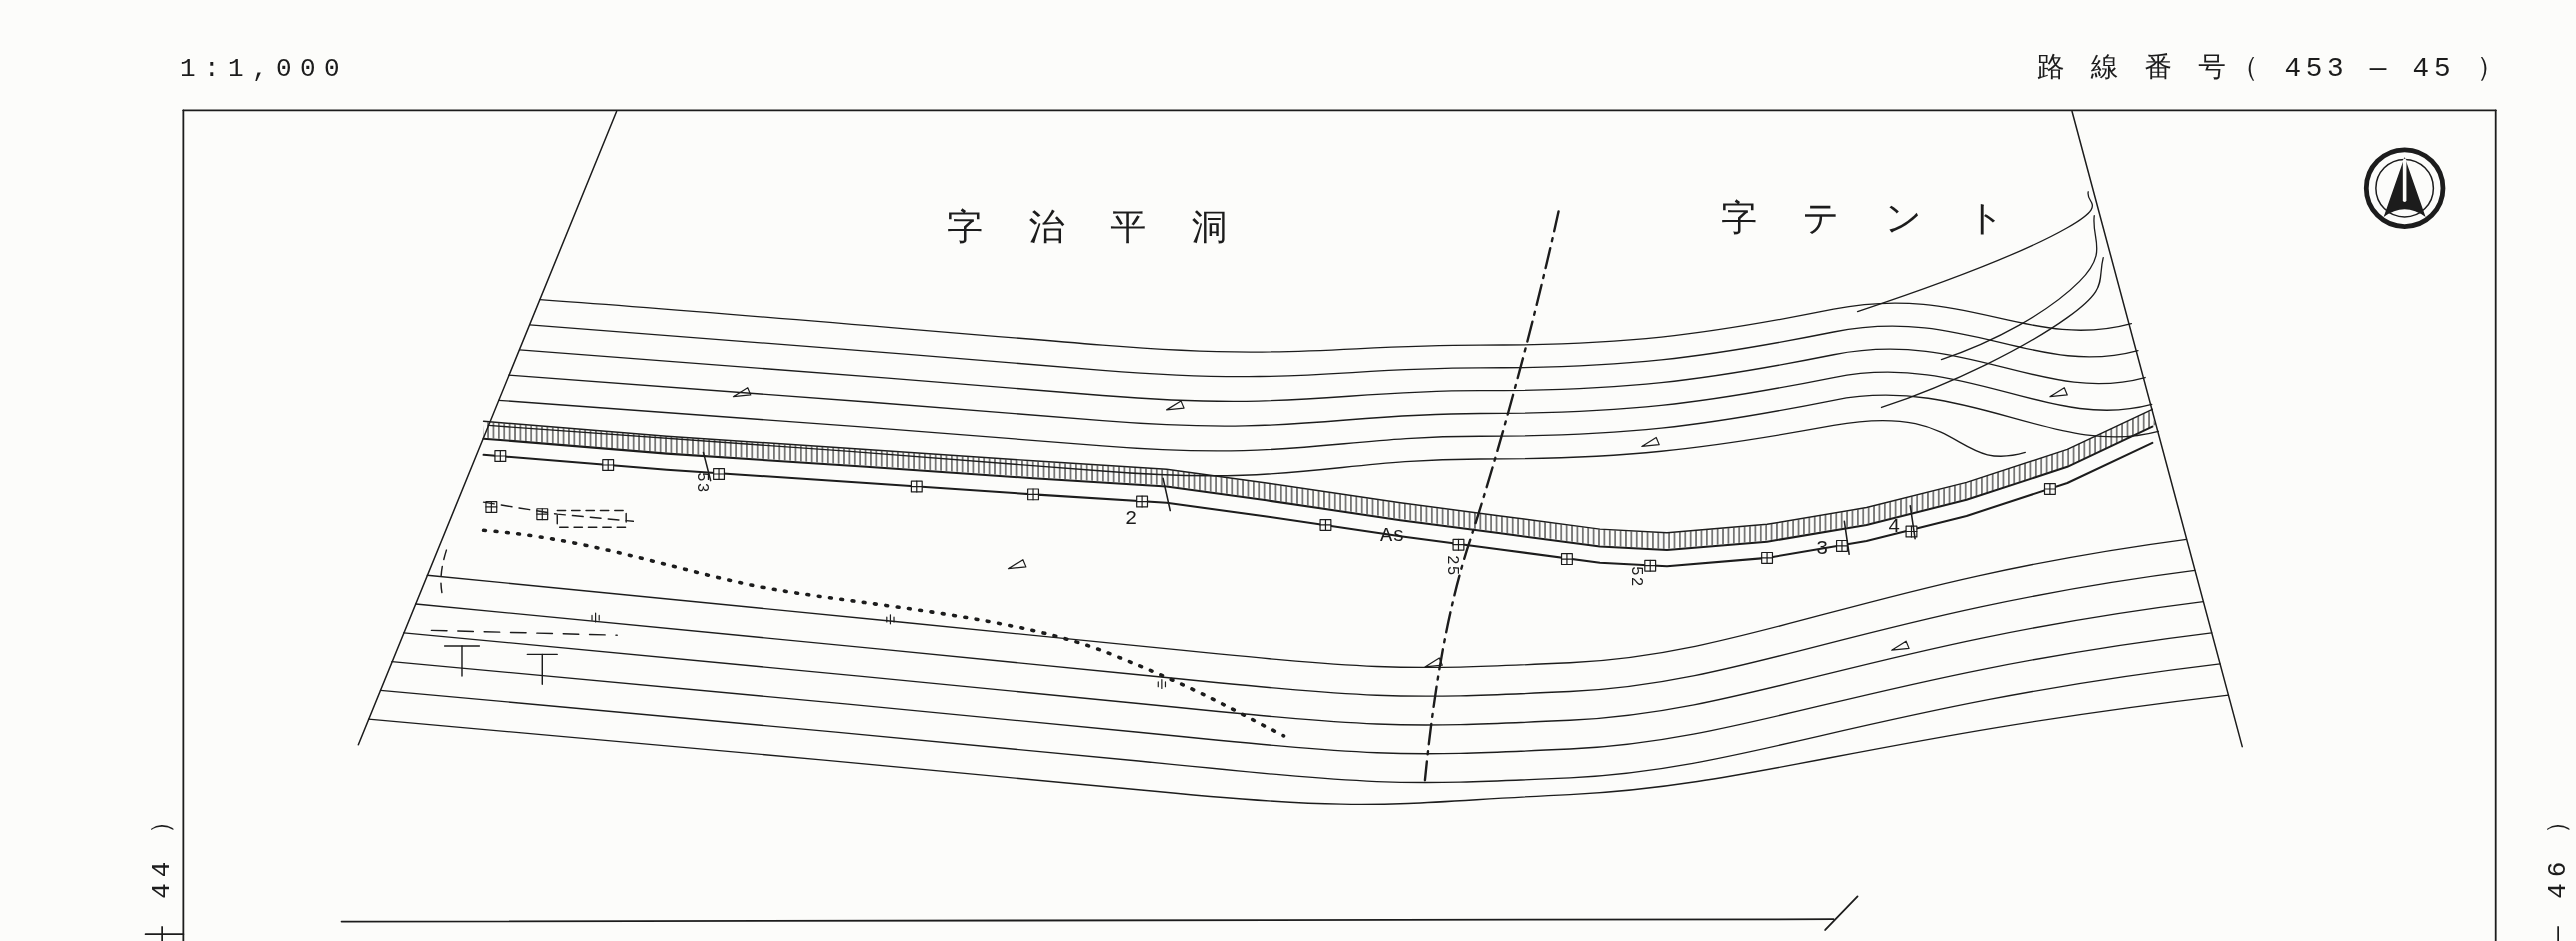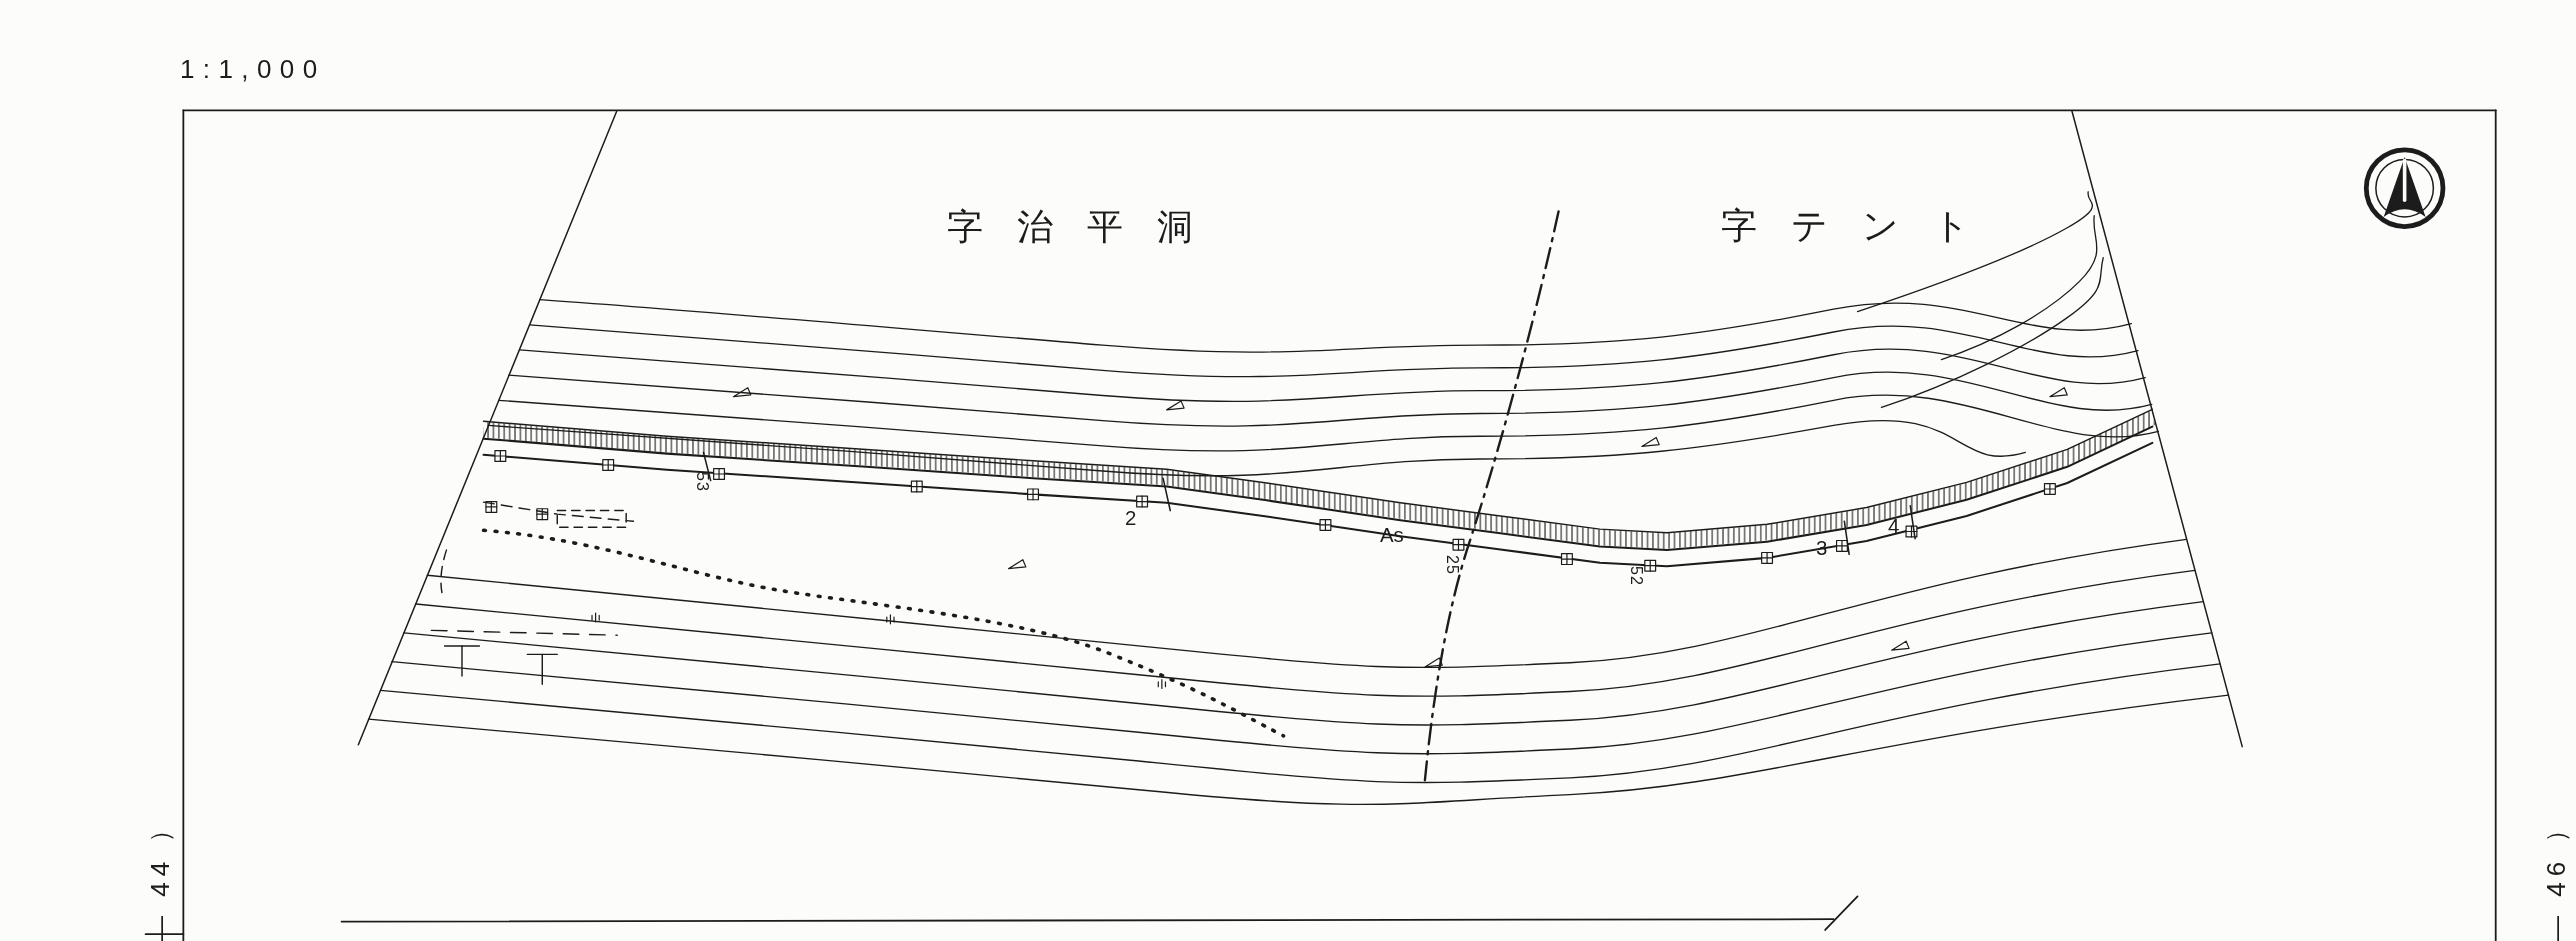--- a/index.html
+++ b/index.html
@@ -1,29 +1,29 @@
 <!DOCTYPE html>
 <html style="font-size:9.6px"><head>
 <meta charset="utf-8">
 <style>
   html,body { margin:0; padding:0; background:#e8e8e6; }
   .page {
     position:relative; width:2576px; height:942px;
     background:#fcfcfa; overflow:hidden;
-    font-family:Liberation Sans, sans-serif;
+    font-family:Liberation Mono, monospace;
     color:#1c1c1c;
   }
   .abs { position:absolute; white-space:nowrap; }
   .scale-label   { left:180px;  top:54px;  font-size:26px; letter-spacing:8.4px; }
   .title-label   { left:989px; top:31px;  width:719px; text-align:center;
                    font-size:47px; font-weight:bold; letter-spacing:15.6px; }
   .route-label   { left:2037px; top:48px;  font-size:27.6px; letter-spacing:4.8px; }
   .area-label    { font-size:36px; letter-spacing:12px; font-weight:500; }
   .area-left     { left:947px; top:203px; }
-  .area-right    { left:1721px; top:202px; }
+  .area-right    { left:1721px; top:194px; }
   .margin-label  { font-size:26px; letter-spacing:6px; transform-origin:0 0; transform:rotate(-90deg); }
   .margin-left   { left:143px;  top:942px; }
   .margin-right  { left:2539px; top:942px; }
   .map-note      { font-size:20.4px; }
   .note-as       { left:1380px; top:524px; }
   .note-2        { left:1125px; top:507px; }
   .note-3        { left:1816px; top:537px; }
   .note-4        { left:1888px; top:515px; }
   .note-vert     { font-size:16px; writing-mode:vertical-rl; letter-spacing:1.2px; }
   .note-53       { left:693px; top:472px; }
@@ -165,20 +165,21 @@
       <circle cx="4013" cy="314" r="64" stroke-width="8"></circle>
       <circle cx="4013" cy="314" r="48" stroke-width="2.5"></circle>
       <path d="M 4013,262 L 4048,362 Q 4013,336 3978,362 Z" fill="#1c1c1c" stroke="none"></path>
       <line x1="4013" y1="268" x2="4013" y2="334" stroke="#fcfcfa" stroke-width="6"></line>
     </g>
   </svg>
 
   <div class="abs scale-label">1:1,000</div>
 
 
+  <div class="abs route-label">路 線 番 号（ 453 — 45 ）</div>
 
   <div class="abs area-label area-left">字 治 平 洞</div>
 
   <div class="abs area-label area-right">字 テ ン ト</div>
 
   <div class="abs margin-label margin-left">— 44 ）</div>
 
   <div class="abs margin-label margin-right">— 46 ）</div>
 
   <div class="abs map-note note-as">As</div>

